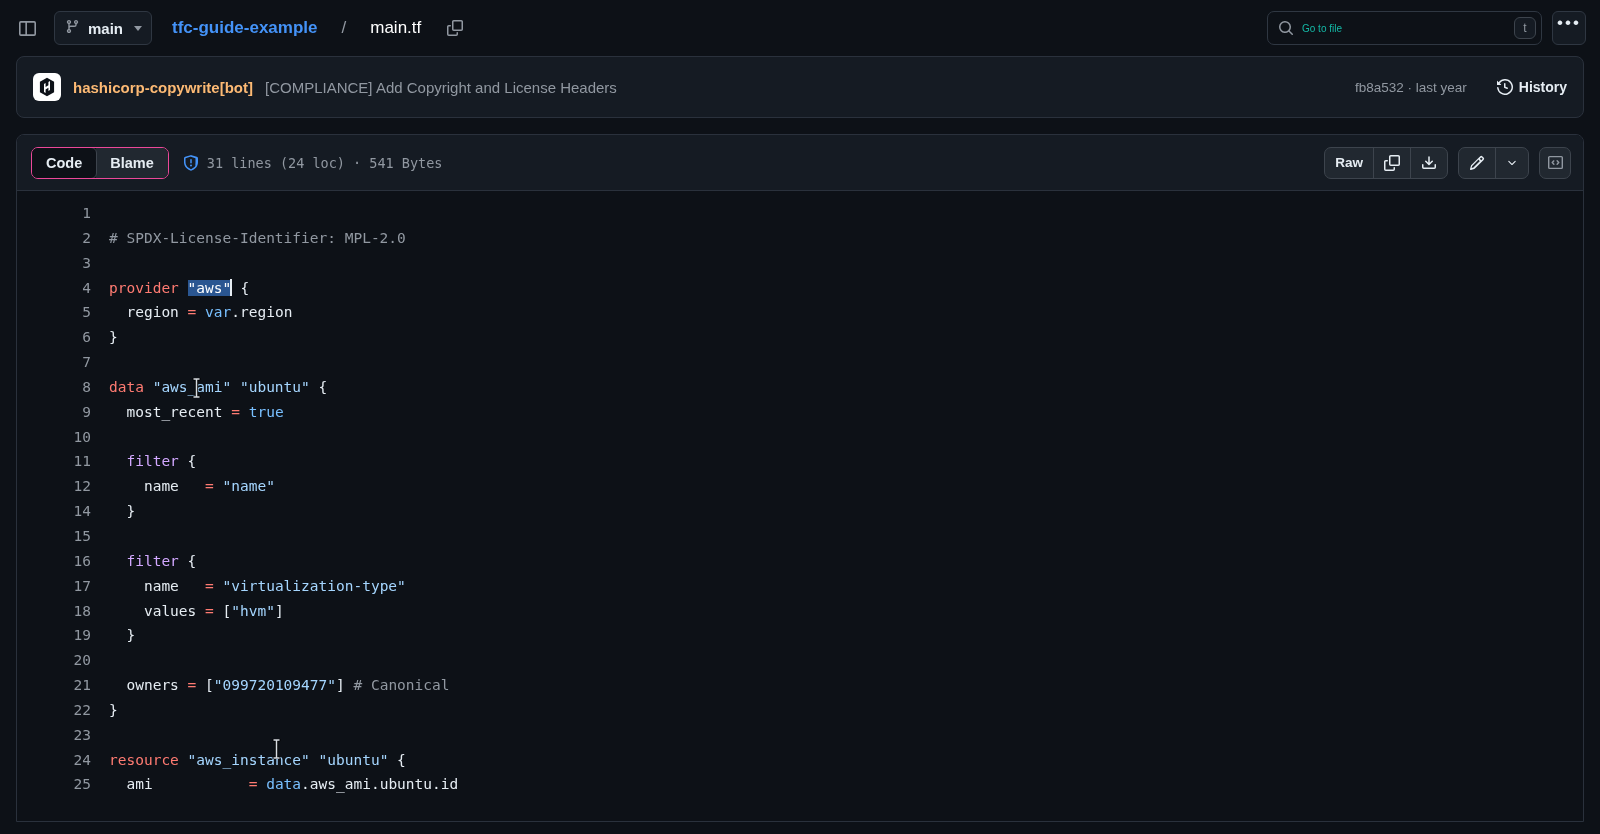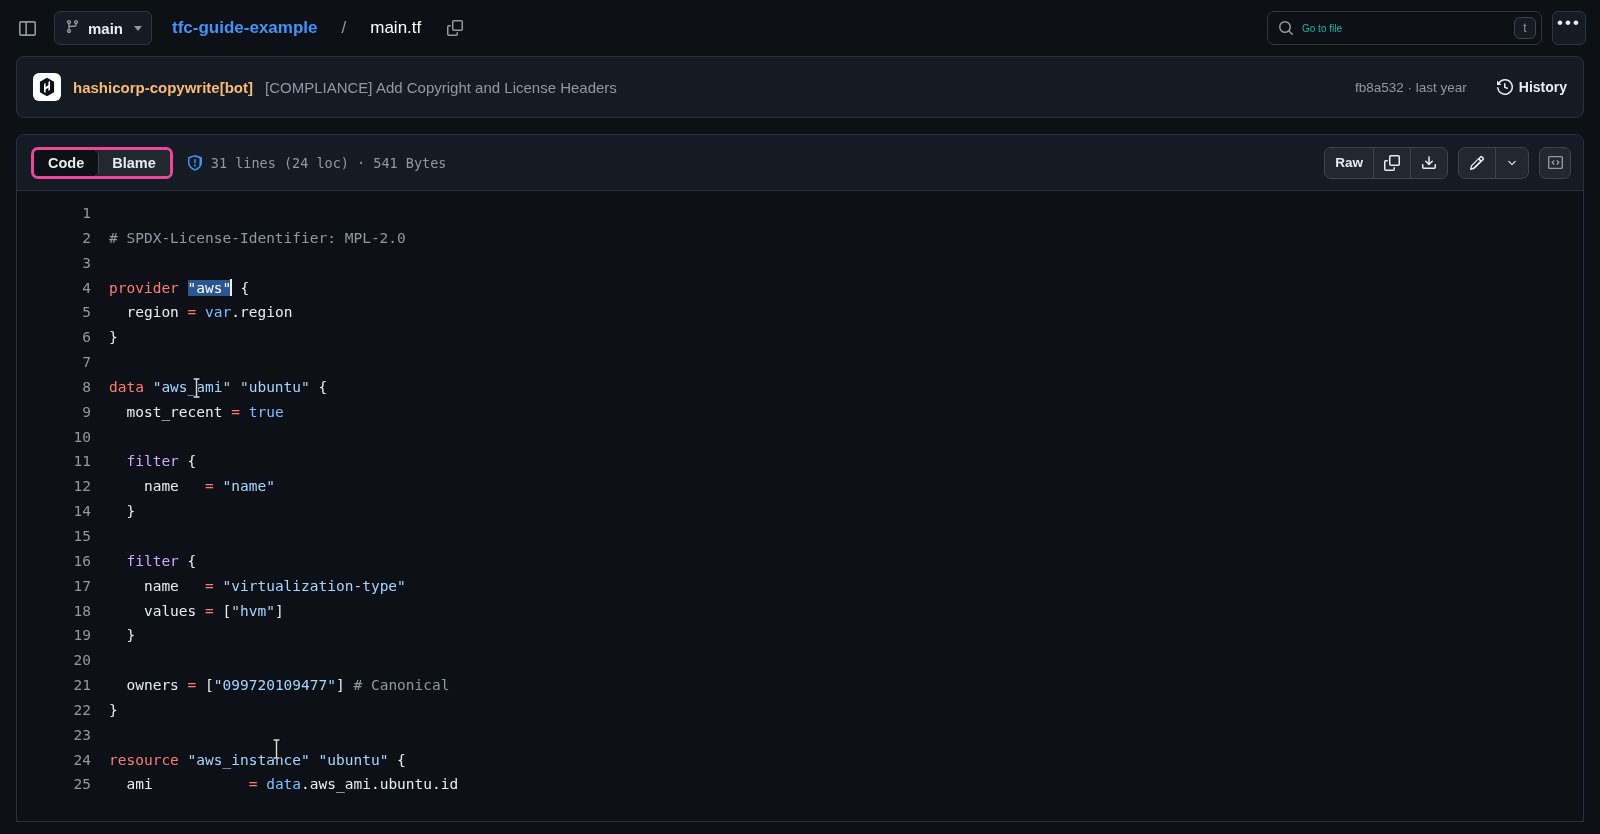--- a/index.html
+++ b/index.html
@@ -162,21 +162,21 @@
     height: 56px;
     display: flex; align-items: center;
     padding: 0 12px 0 14px;
     background: #151b23;
     border-bottom: 1px solid #2a313c;
     gap: 14px;
   }
   .segmented {
     display: flex;
     background: #0d1117;
-    border: 3px solid #ec4899;
+    border: 1px solid #ec4899;
     border-radius: 7px;
     overflow: hidden;
     height: 32px;
   }
   .seg {
     display: flex; align-items: center;
     padding: 0 14px;
     font-size: 14.5px; font-weight: 700;
     color: #e6edf3;
     cursor: pointer;

